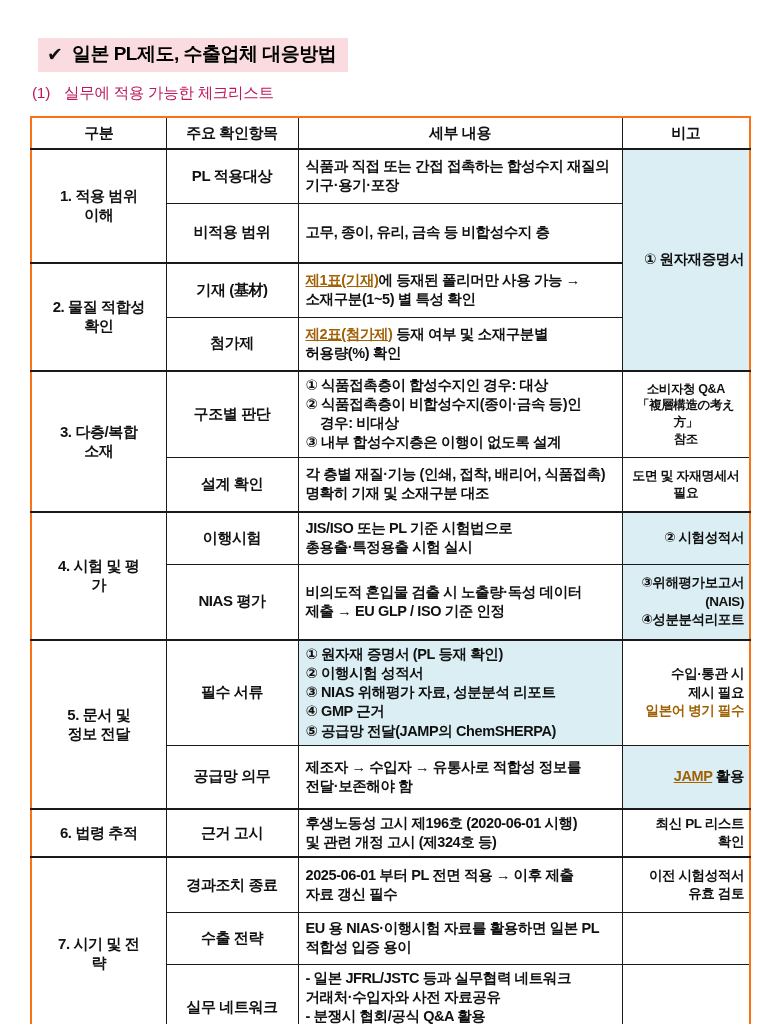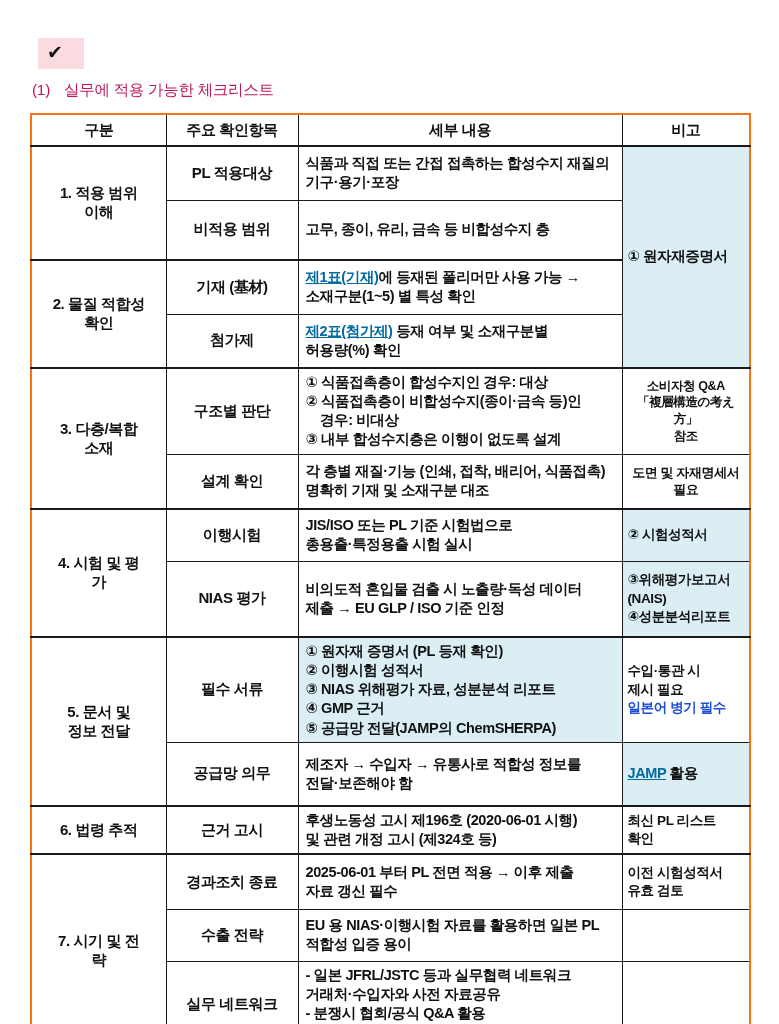--- a/index.html
+++ b/index.html
@@ -14,38 +14,39 @@
   .subtitle .num{margin-right:14px;}
 
   table{border-collapse:collapse;width:719px;table-layout:fixed;border:2px solid #f97316;}
   col.c1{width:135px;} col.c2{width:132px;} col.c3{width:324px;} col.c4{width:128px;}
   th,td{border:1.5px solid #1a1a1a;vertical-align:middle;letter-spacing:-0.4px;}
   thead th{font-size:15px;font-weight:700;height:28px;border-bottom:2.4px solid #1a1a1a;background:#fff;}
   tr.gstart td{border-top:2.2px solid #1a1a1a;}
   td.cat{text-align:center;font-weight:700;font-size:15px;padding:2px 20px;}
   td.item{text-align:center;font-weight:700;font-size:15px;padding:2px 4px;}
   td.detail{font-size:14.5px;font-weight:700;text-align:left;padding:4px 7px;line-height:1.32;}
-  td.note{font-size:13.5px;font-weight:700;text-align:left;padding:3px 5px;line-height:1.35;}
+  td.note{font-size:13.5px;font-weight:700;text-align:right;padding:3px 5px;line-height:1.35;}
   td.note.left{text-align:center;font-size:12.5px;}
   .blue{background:#DAEEF3;}
   .pre{white-space:pre-wrap;}
-  a.doclink{color:#0369a1;text-decoration:underline;cursor:pointer;}
-  .red{color:#1d4ed8;}
+  a.doclink{color:#a16207;text-decoration:underline;cursor:pointer;}
+  .red{color:#a16207;}
   
   .h54{height:54px;}.h44{height:60px;}.h57{height:54px;}.h86{height:86px;}.h55{height:55px;}
   .h52{height:52px;}.h76{height:76px;}.h102{height:102px;}.h48{height:64px;}.h51{height:44px;}.h84{height:84px;}
 </style>
 </head>
 <body>
 
 <div class="page">
 
   <div class="title-row">
     <span class="title-badge">
       <span class="check">✔</span>
+      <span class="title-text">일본 PL제도, 수출업체 대응방법</span>
     </span>
   </div>
 
   <div class="subtitle">
     <span class="num">(1)</span><span>실무에 적용 가능한 체크리스트</span>
   </div>
 
   <table>
     <colgroup>
         <col class="c1">

